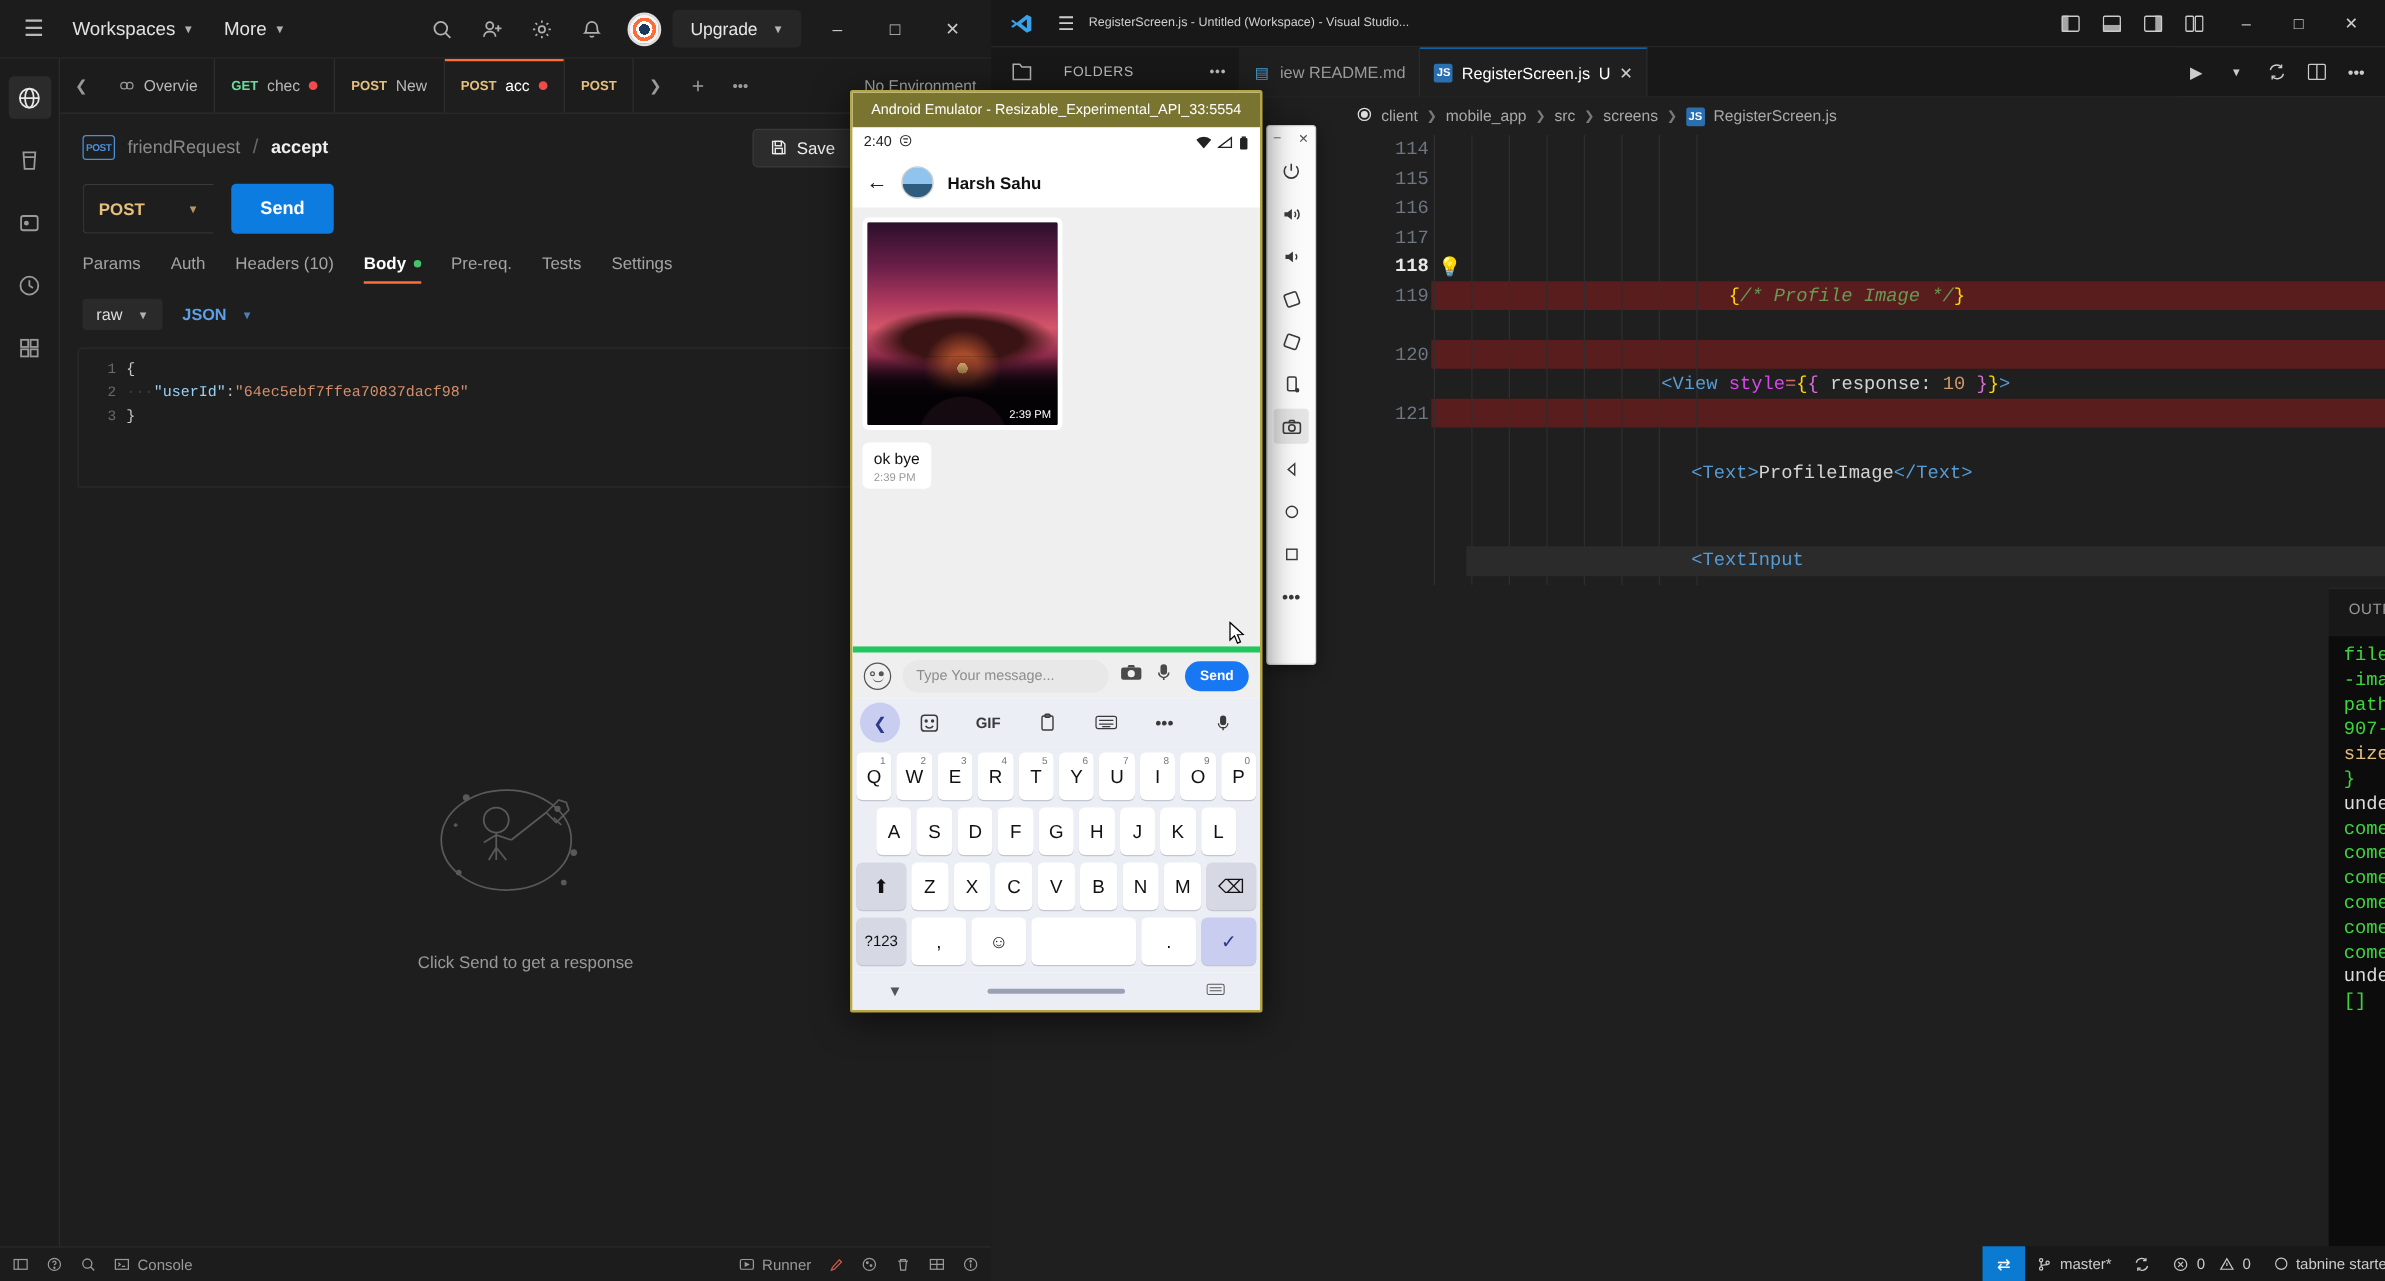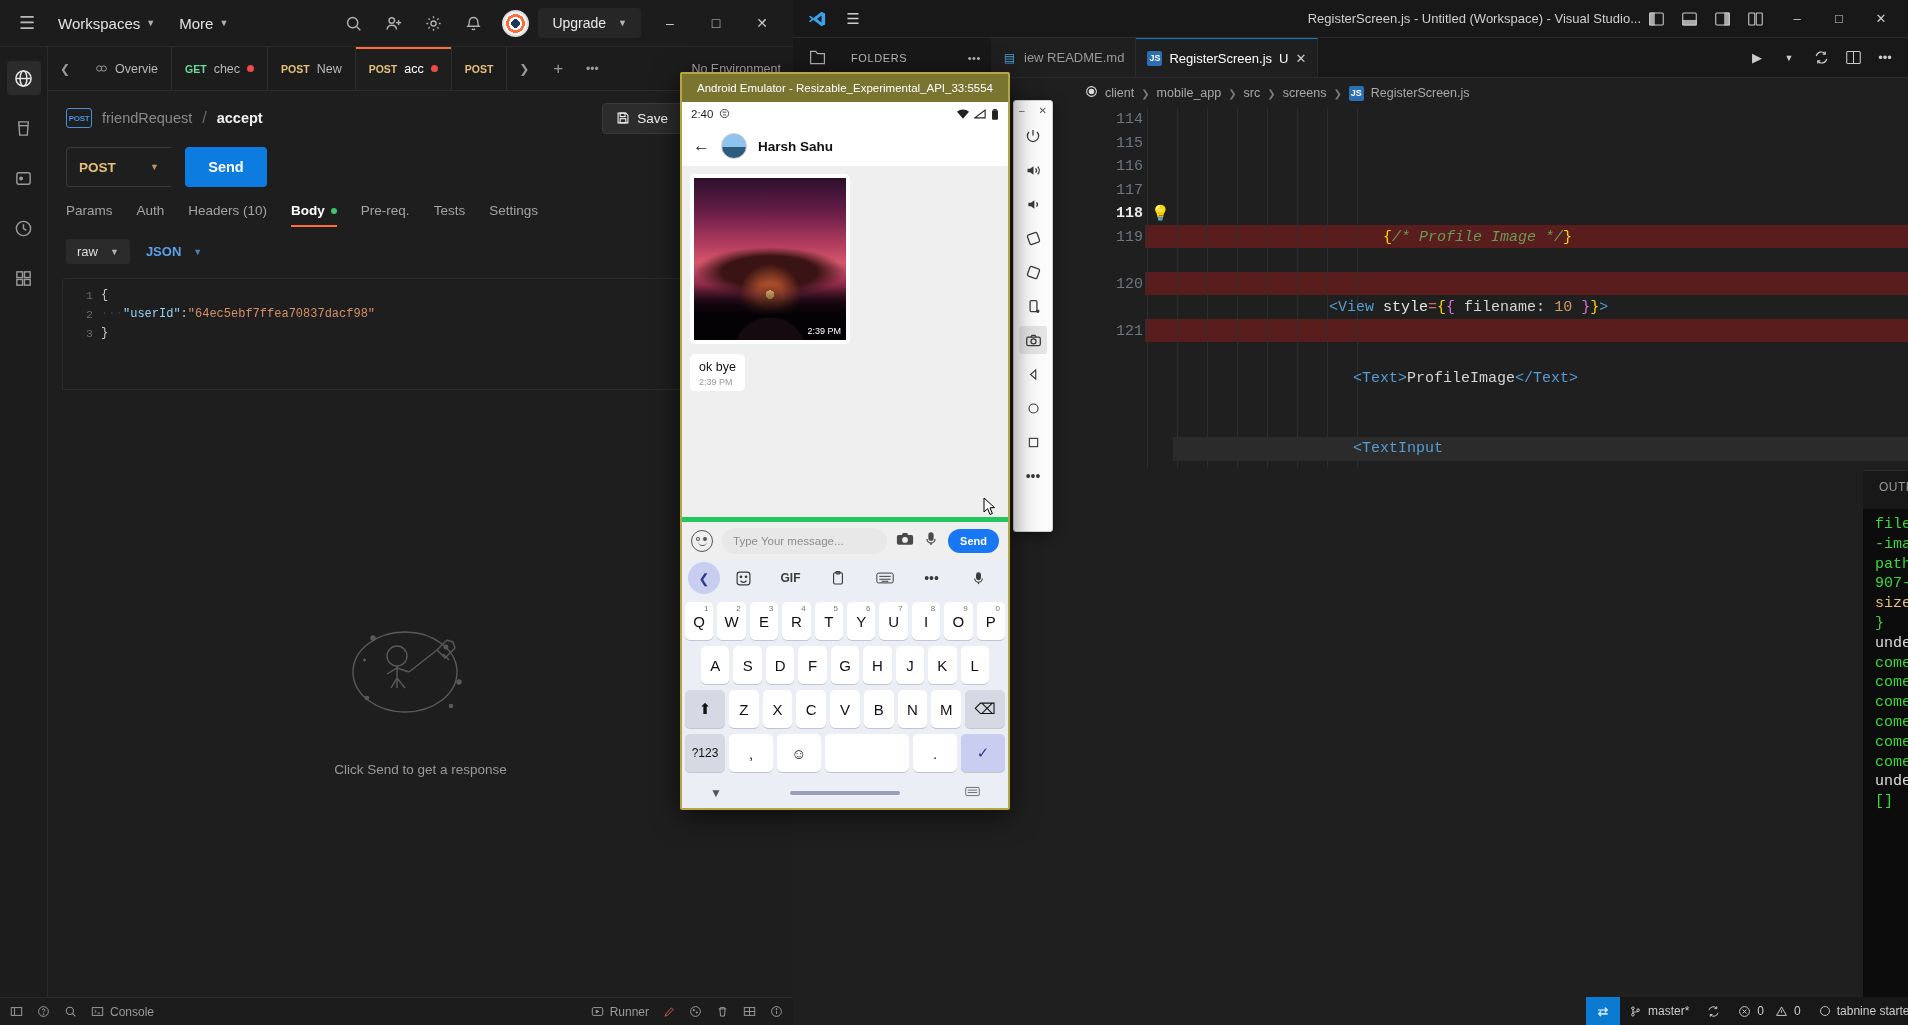--- a/index.html
+++ b/index.html
@@ -90,21 +90,21 @@
   .pm-status { position:absolute; left:0; bottom:0; width:793px; height:28px; background:#1c1c1c; border-top:1px solid #2a2a2a;
     display:flex; align-items:center; padding:0 10px; gap:14px; color:#9a9a9a; font-size:12px;}
   .st-ic { display:flex; align-items:center; gap:6px; cursor:pointer;}
   .st-sp { flex:1; }
 
   
   .vscode { position:absolute; left:793px; top:0; width:1115px; height:1025px; background:#1f1f1f; color:#ccc;}
   .vs-title { height:38px; background:#181818; display:flex; align-items:center; padding:0 6px; border-bottom:1px solid #2b2b2b;}
   .vs-logo { width:36px; display:flex; align-items:center; justify-content:center; color:#3aa0e8; font-size:16px;}
   .vs-hamb { width:36px; height:30px; display:flex; align-items:center; justify-content:center; color:#ccc; cursor:pointer; font-size:15px;}
-  .vs-ttl { flex:1; text-align:right; font-size:13px; color:#cfcfcf; white-space:nowrap; overflow:hidden;}
+  .vs-ttl { flex:1; text-align:left; font-size:10px; color:#cfcfcf; white-space:nowrap; overflow:hidden;}
   .vs-lay { display:flex; gap:3px; padding-right:6px;}
   .lay-ic { width:30px; height:28px; display:flex; align-items:center; justify-content:center; cursor:pointer; color:#ccc;}
   .vs-wb { width:42px; height:38px; display:flex; align-items:center; justify-content:center; color:#ccc; cursor:pointer; font-size:13px;}
 
   .vs-row2 { height:40px; display:flex; align-items:stretch; background:#181818; border-bottom:1px solid #2b2b2b;}
   .vs-act { width:48px; display:flex; flex-direction:column; align-items:center; justify-content:center; color:#b0b0b0;}
   .vs-sb-hdr { width:150px; display:flex; align-items:center; justify-content:space-between; padding:0 10px;
     font-size:11px; letter-spacing:.6px; color:#bbb;}
   .vs-tab { display:flex; align-items:center; gap:7px; padding:0 11px; font-size:13px; color:#9a9a9a;
     background:#1f1f1f; border-right:1px solid #2b2b2b; cursor:pointer; white-space:nowrap;}
@@ -116,21 +116,21 @@
   .vs-tacts { display:flex; align-items:center; gap:2px; padding-right:8px;}
   .ta-ic { width:30px; height:30px; display:flex; align-items:center; justify-content:center; color:#ccc; cursor:pointer; font-size:13px;}
 
   .vs-breadcrumb { height:30px; display:flex; align-items:center; gap:7px; padding-left:292px; font-size:12.5px; color:#a9a9a9; background:#1f1f1f;}
   .bc-sep { color:#7a7a7a; font-size:10px;}
 
   .vs-editor { position:absolute; left:292px; top:108px; right:0; height:360px; overflow:hidden; background:#1f1f1f;
     font-family:"Liberation Mono", monospace; font-size:15px; line-height:23.5px;}
   .ed-gutter { position:absolute; left:0; top:0; width:70px; text-align:right; color:#6e7681; padding-right:12px;}
   .ed-gutter div.cur { color:#e8e8e8; font-weight:bold;}
-  .ed-code { position:absolute; left:88px; top:0; right:0; color:#d4d4d4; white-space:pre-wrap;} .kw-tagb { color:#569cd6;} .kw-attr { color:#e5e5e5;font-family:Liberation Mono, monospace;} .kw-com { color:#6a9955; font-style:italic;}
+  .ed-code { position:absolute; left:88px; top:0; right:0; color:#d4d4d4; white-space:pre-wrap;} .kw-tagb { color:#569cd6;} .kw-attr { color:#d946ef;font-family:Liberation Mono, monospace;} .kw-com { color:#6a9955; font-style:italic;}
   .kw-br { color:#ffd700;} .kw-br2 { color:#da70d6;} .kw-eq { color:#d16969;}
   .kw-white { color:#d4d4d4;} .kw-numpink { color:#d19a66;}
   .err-band { position:absolute; left:0; right:0; height:23px; background:#5a1d1d; }
   .ind-guide { position:absolute; top:0; bottom:0; width:1px; background:#2e2e2e;}
   .bulb { position:absolute; color:#ffd43b; font-size:15px;}
 
   .vs-term { position:absolute; left:1070px; top:470px; width:838px; bottom:28px; background:#181818; border-top:1px solid #2b2b2b;}
   .term-hdr { height:38px; display:flex; align-items:center; gap:22px; padding:0 16px; font-size:12px; letter-spacing:.5px; color:#999;}
   .term-hdr .t { cursor:pointer; padding-bottom:7px; position:relative;}
   .term-sp { flex:1;}
@@ -639,21 +639,21 @@
       <div>119</div>
       <div style="height:23.5px;"></div>
       <div>120</div>
       <div style="height:23.5px;"></div>
       <div>121</div>
     </div>
 
     <div class="ed-code">
       <div style="height:23.5px;"></div>
       <div><span style="padding-left:210px;" class="kw-br">{</span><span class="kw-com">/* Profile Image */</span><span class="kw-br">}</span></div>
-      <div><span style="padding-left:156px;"></span><span class="kw-tagb">&lt;View</span> <span class="kw-attr">style</span><span class="kw-eq">=</span><span class="kw-br">{</span><span class="kw-br2">{</span> <span class="kw-white">filename:</span> <span class="kw-numpink">10</span> <span class="kw-br2">}</span><span class="kw-br">}</span><span class="kw-tagb">&gt;</span></div>
+      <div><span style="padding-left:156px;"></span><span class="kw-tagb">&lt;View</span> <span class="kw-attr">style</span><span class="kw-eq">=</span><span class="kw-br">{</span><span class="kw-br2">{</span> <span class="kw-white">response:</span> <span class="kw-numpink">10</span> <span class="kw-br2">}</span><span class="kw-br">}</span><span class="kw-tagb">&gt;</span></div>
       <div><span style="padding-left:180px;"></span><span class="kw-tagb">&lt;Text&gt;</span><span class="kw-white">ProfileImage</span><span class="kw-tagb">&lt;/Text&gt;</span></div>
       <div style="background:#2b2b2b;"><span style="padding-left:180px;"></span><span class="kw-tagb">&lt;TextInput</span></div>
       
       
       
       
       
       
       
       

